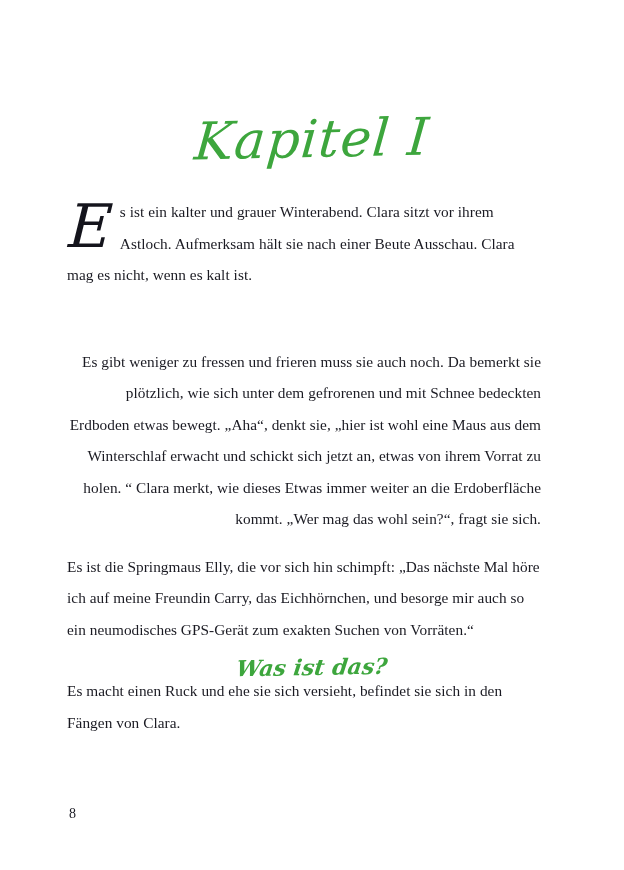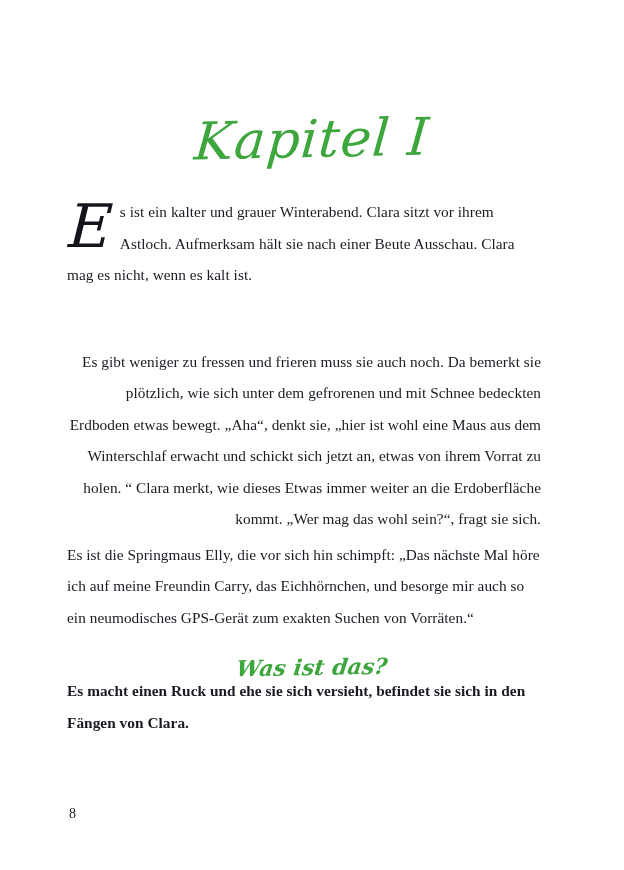--- a/index.html
+++ b/index.html
@@ -52,21 +52,21 @@
     color: #1a1a22;
     letter-spacing: 0.05px;
   }
 
   .para.gap-before {
     margin-top: 55px;
     text-align: right;
   }
 
   .para.tight {
-    margin-top: 4px;
+    margin-top: 16px;
   }
 
   
   .dropcap-para {
     position: relative;
     min-height: 63px;
   }
 
   .dropcap {
     float: left;
@@ -95,21 +95,20 @@
     transform: skewX(-8deg) rotate(-1deg);
     transform-origin: center center;
   }
 
   
   .closing-block {
     position: absolute;
     left: 67px;
     top: 675px;
     width: 474px;
-    font-weight: bold;
   }
 
   
   .page-number {
     position: absolute;
     left: 69px;
     top: 805px;
     font-size: 14px;
     line-height: 18px;
     color: #1a1a22;

